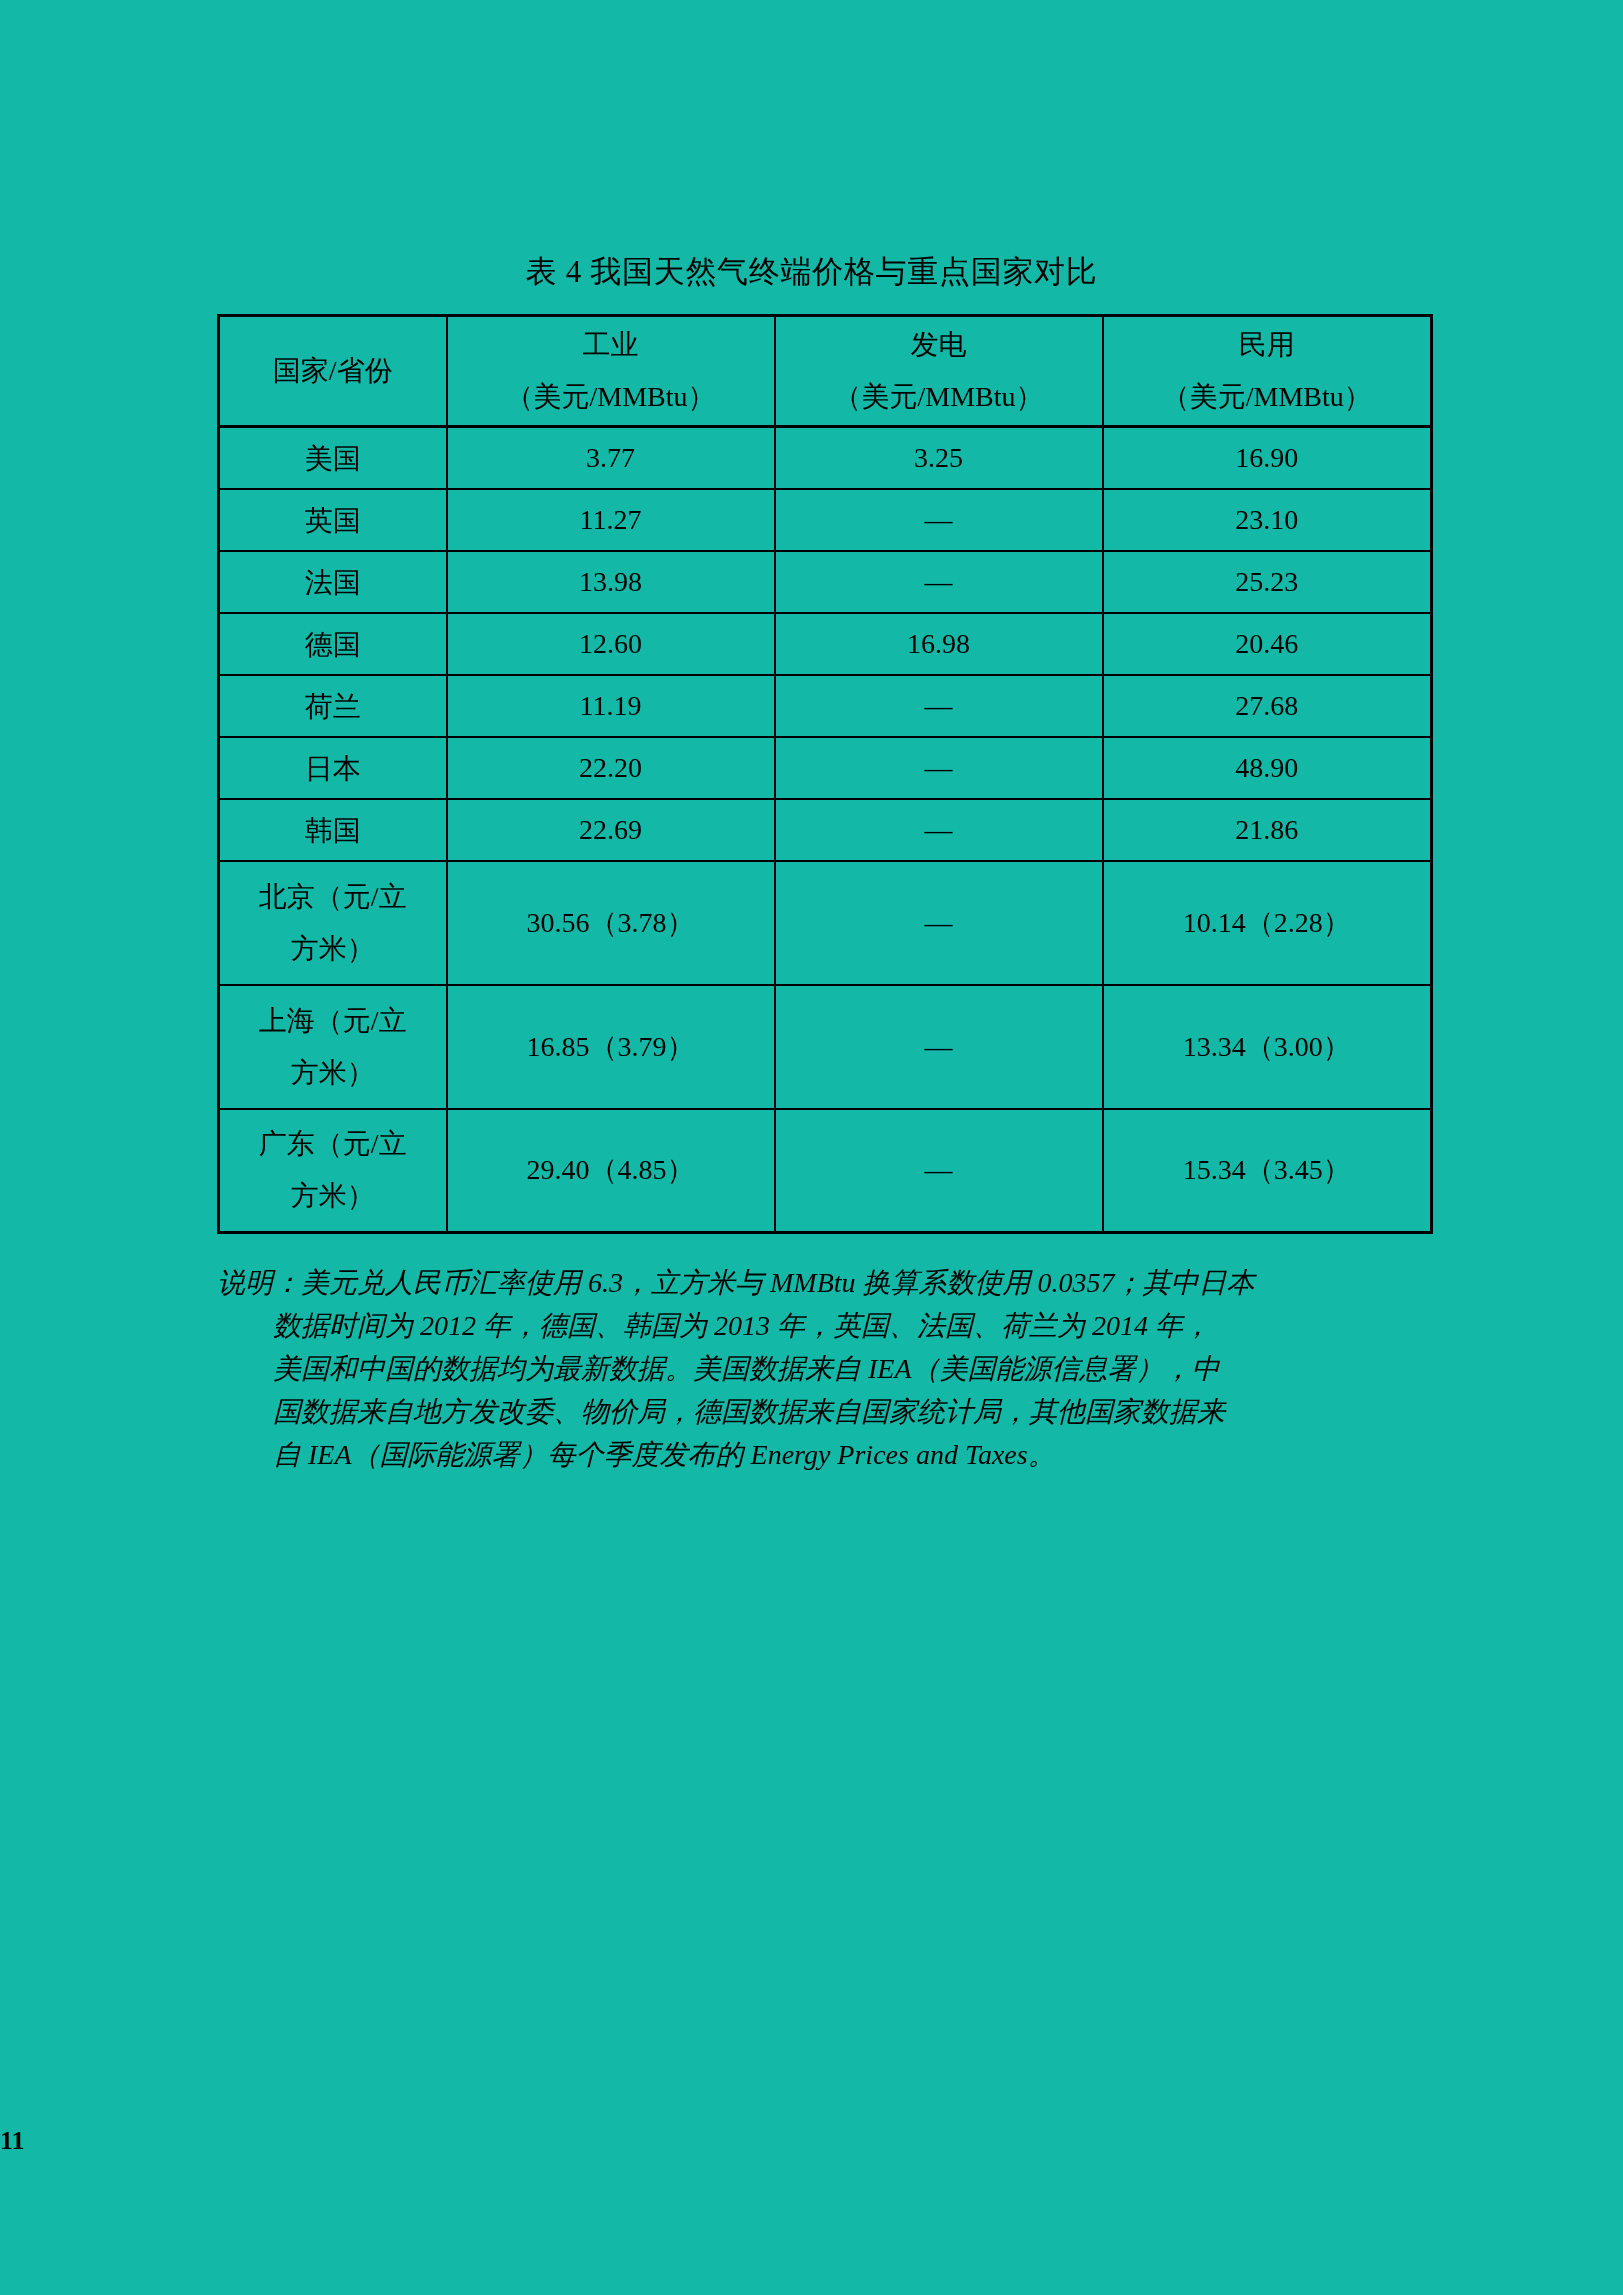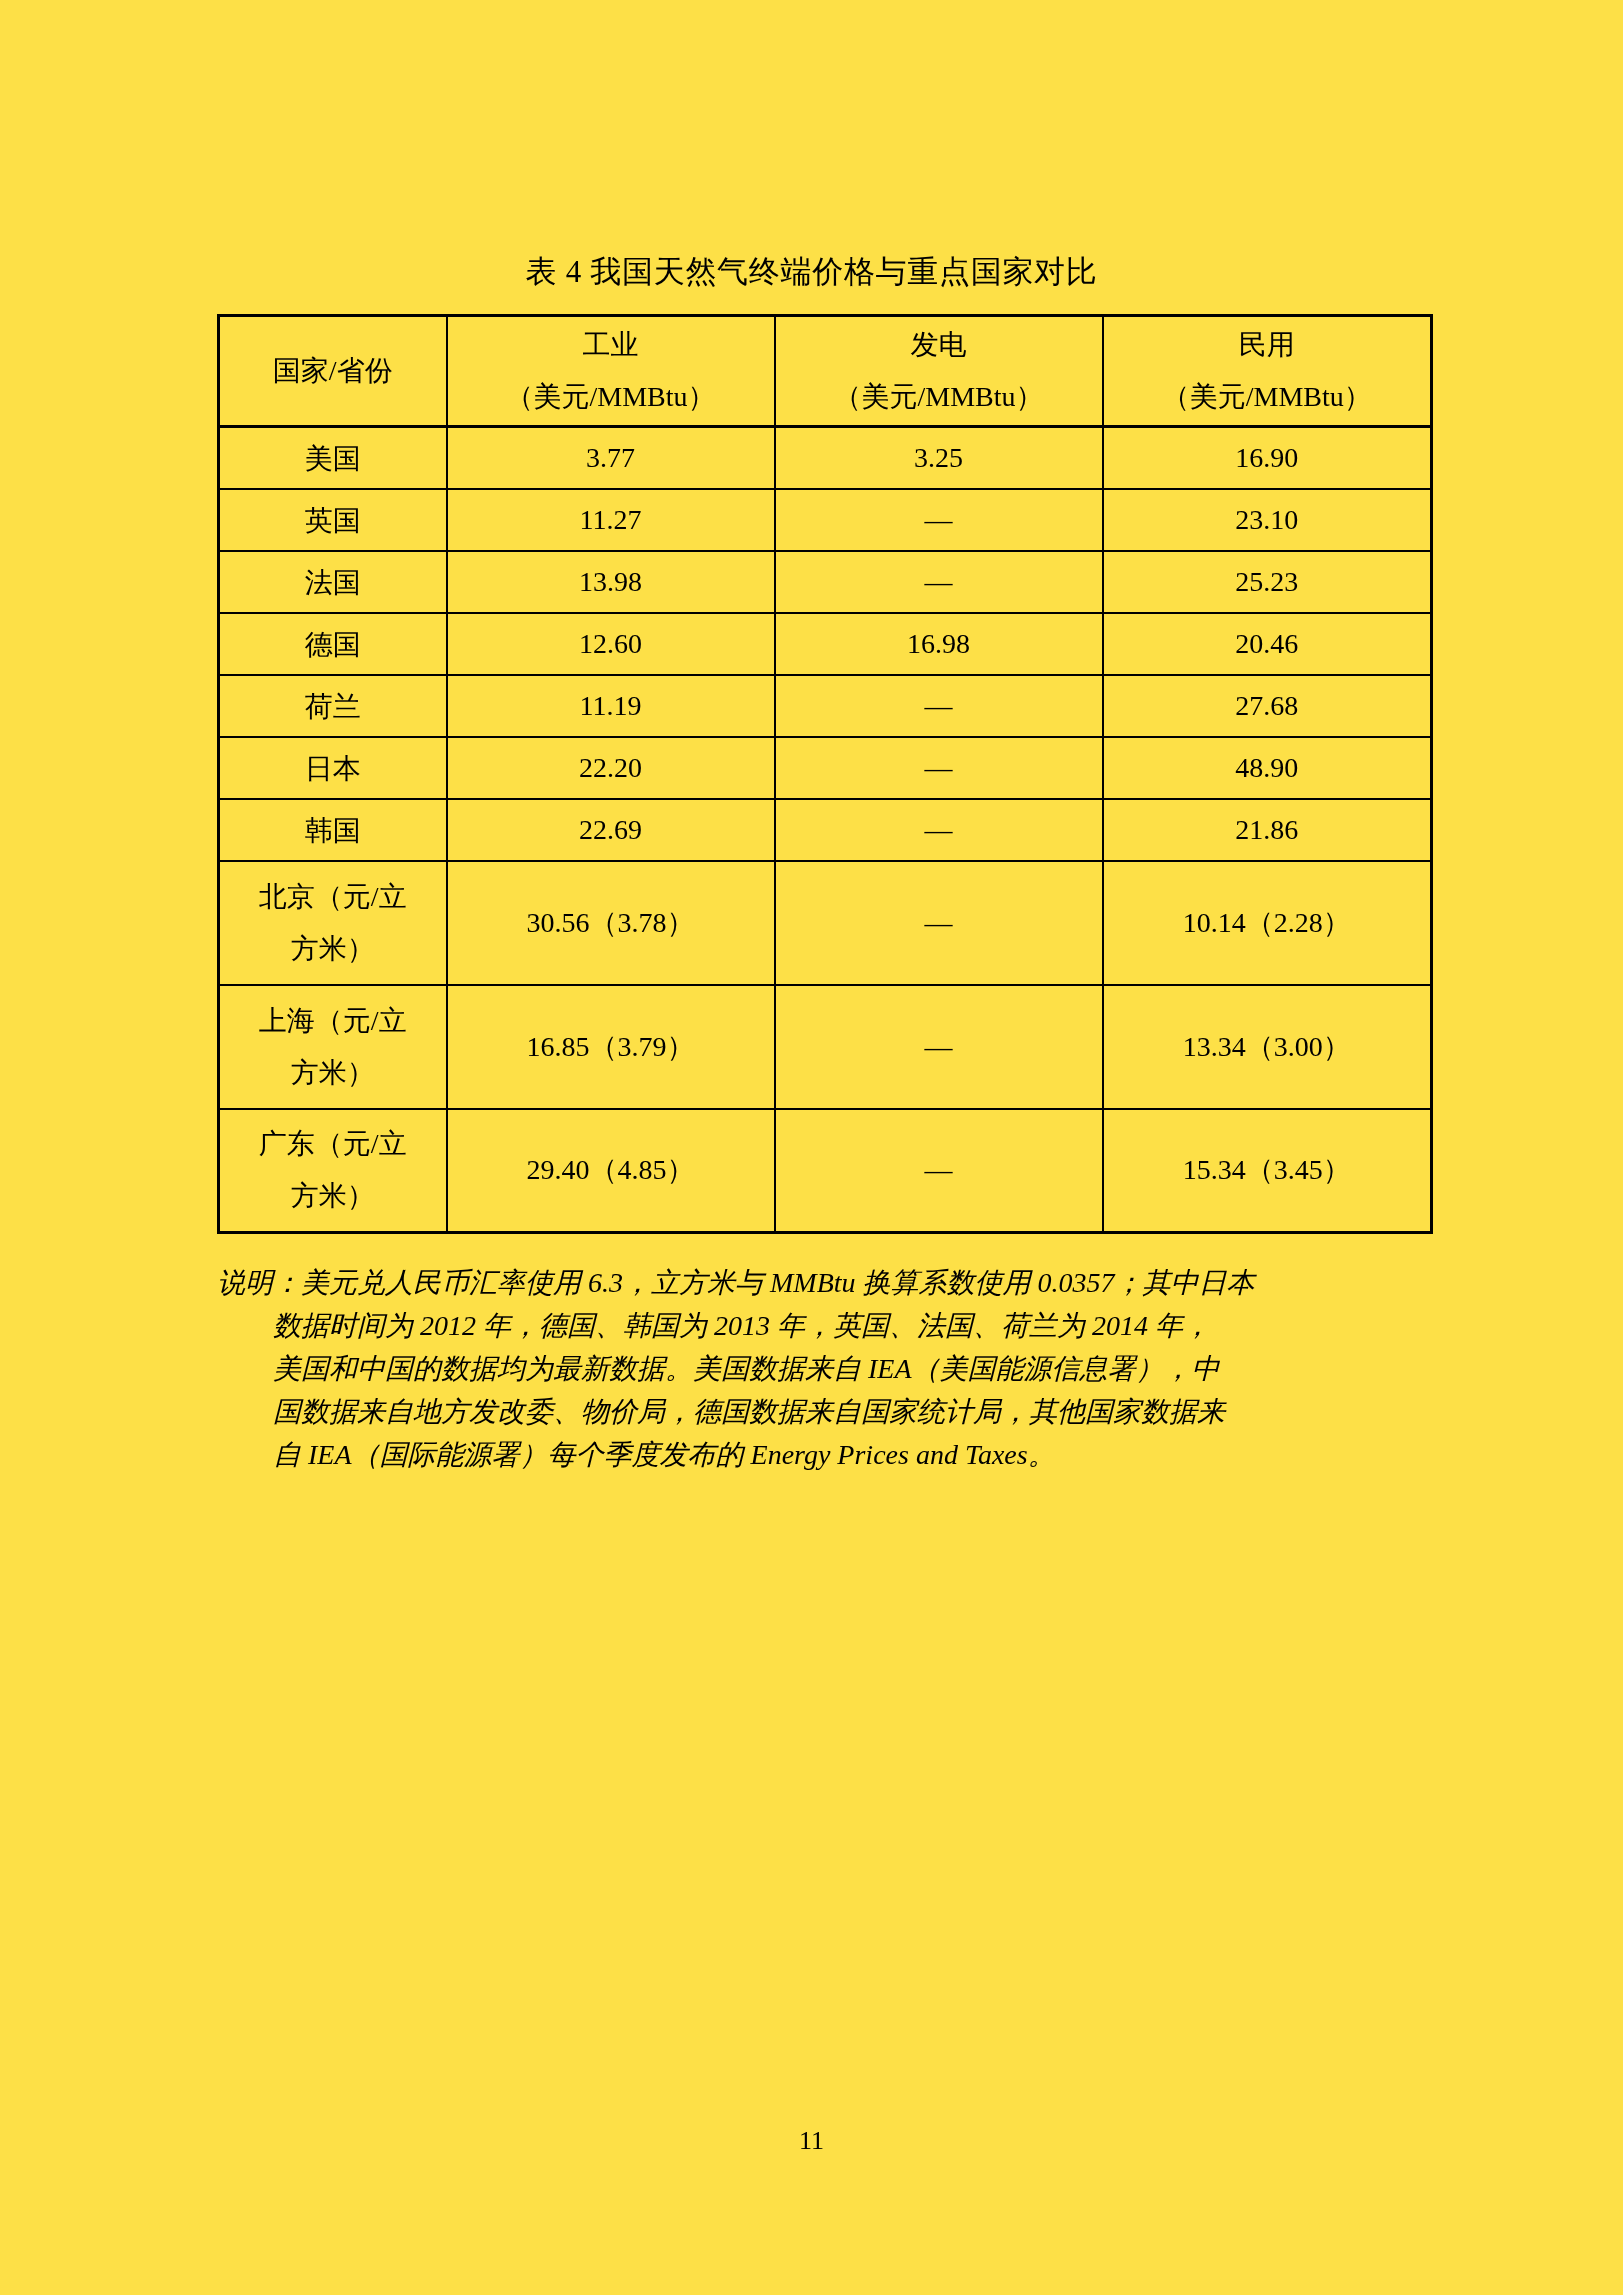--- a/index.html
+++ b/index.html
@@ -4,21 +4,21 @@
 <style>
   html, body {
     margin: 0;
     padding: 0;
     background: #ffffff;
   }
   .page {
     position: relative;
     width: 1623px;
     height: 2295px;
-    background: #fde047;
+    background: #14b8a6;
     color: #000000;
     font-family: "Liberation Serif", "DejaVu Serif", serif;
     overflow: hidden;
   }
 
   
   .table-title {
     position: absolute;
     top: 254px;
     left: 0;
@@ -80,23 +80,23 @@
   }
   .note .note-line { white-space: nowrap; }
   .note .note-line.indent { margin-left: 56px; }
 
   
   .page-number {
     position: absolute;
     top: 2125px;
     left: 0;
     width: 100%;
-    text-align: center;
     font-size: 26px;
     line-height: 31px;
+    font-weight: bold;
   }
 </style>
 </head>
 <body>
 
 <div class="page">
 
   <h1 class="table-title">表 4 我国天然气终端价格与重点国家对比</h1>
 
   <table class="doc-table">

